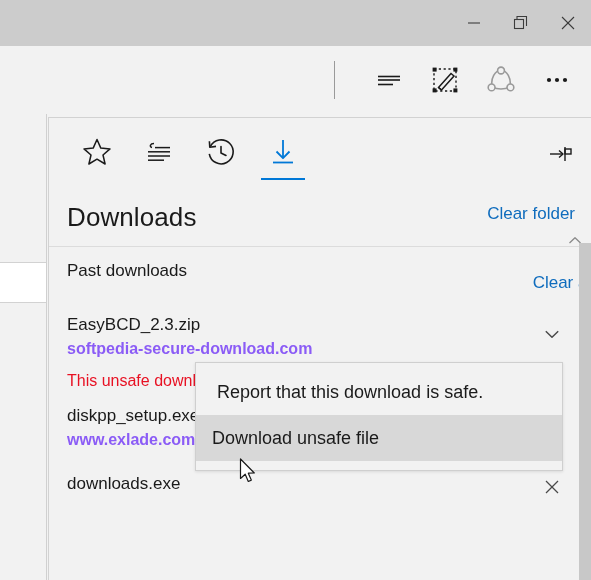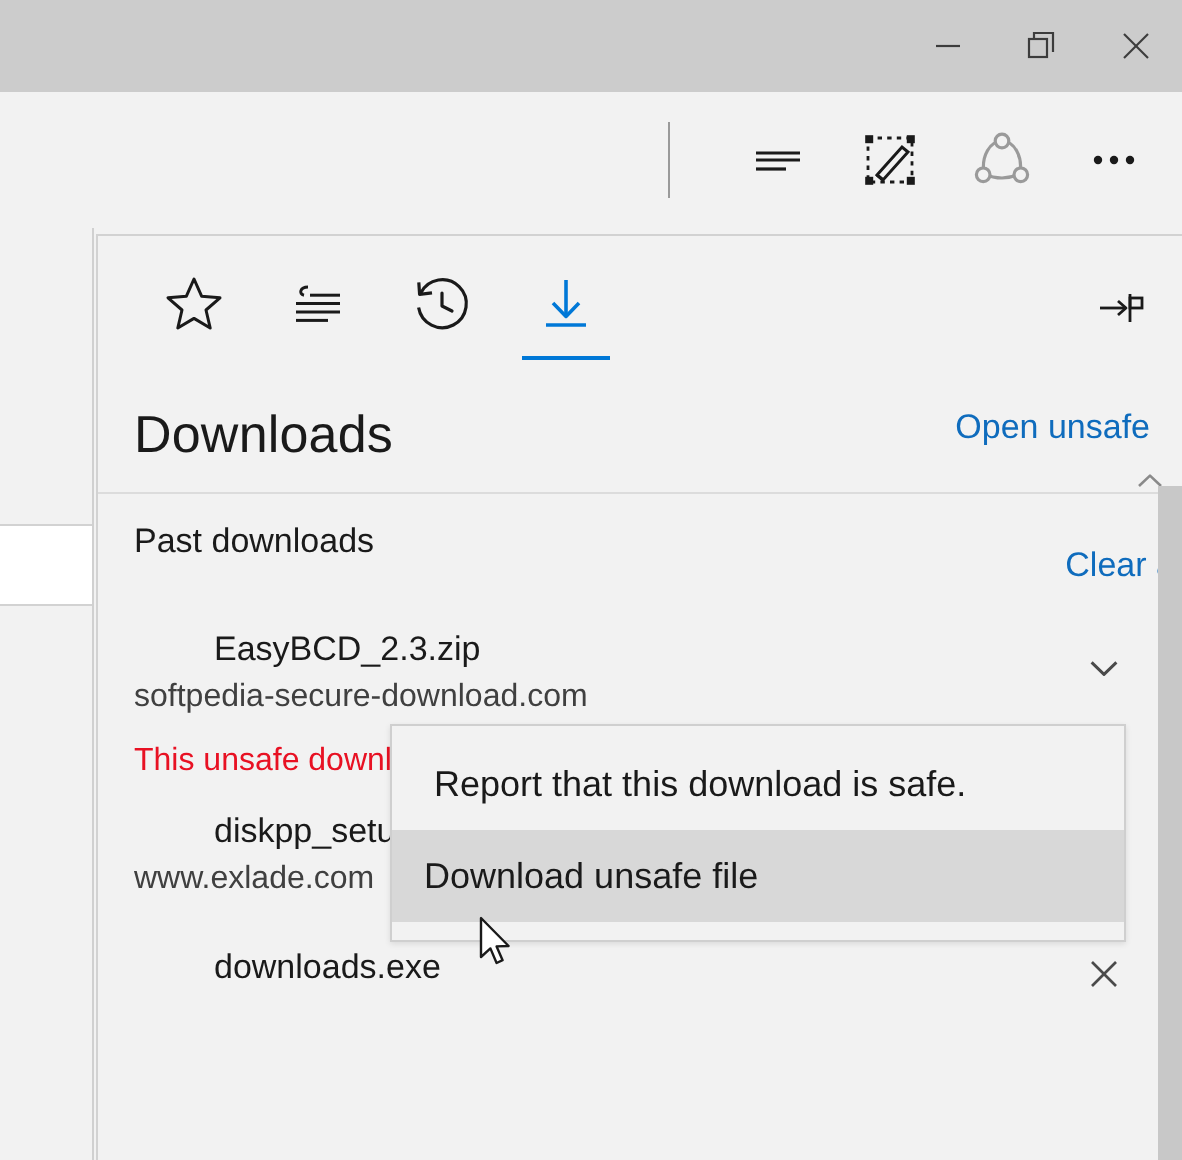--- a/index.html
+++ b/index.html
@@ -210,26 +210,26 @@
   .dl-item {
     position: relative;
     padding-left: 18px;
     padding-top: 8px;
     padding-bottom: 6px;
   }
   .dl-name {
     font-size: 17px;
     color: #1a1a1a;
     line-height: 24px;
-    margin-left: 40px;
   }
   .dl-url {
     font-size: 16px;
-    color: #404040;
+    color: #8b5cf6;
     line-height: 24px;
+    font-weight: bold;
   }
   .dl-warn {
     font-size: 16px;
     color: #e81123;
     line-height: 23px;
     padding-left: 18px;
     padding-top: 2px;
     max-width: 500px;
   }
   .dl-close {
@@ -424,21 +424,21 @@
         <polyline points="11,9.5 15,13 11,16.5" fill="none" stroke="#1a1a1a" stroke-width="1.4" stroke-linejoin="round"></polyline>
         <line x1="17" y1="6" x2="17" y2="20" stroke="#1a1a1a" stroke-width="1.4"></line>
         <rect x="17" y="8" width="6" height="5" fill="none" stroke="#1a1a1a" stroke-width="1.4"></rect>
       </svg>
     </div>
 
   </div>
 
   <div class="hub-header">
     <div class="hub-title">Downloads</div>
-    <div class="open-folder">Open unsafe</div>
+    <div class="open-folder">Clear folder</div>
   </div>
 
   <div class="scroll-chevron">
     <svg width="14" height="9" viewBox="0 0 14 9">
       <polyline points="1.5,7 7,1.8 12.5,7" fill="none" stroke="#8a8a8a" stroke-width="1.3" stroke-linejoin="round"></polyline>
     </svg>
   </div>
 
   <div class="dl-list">
 

